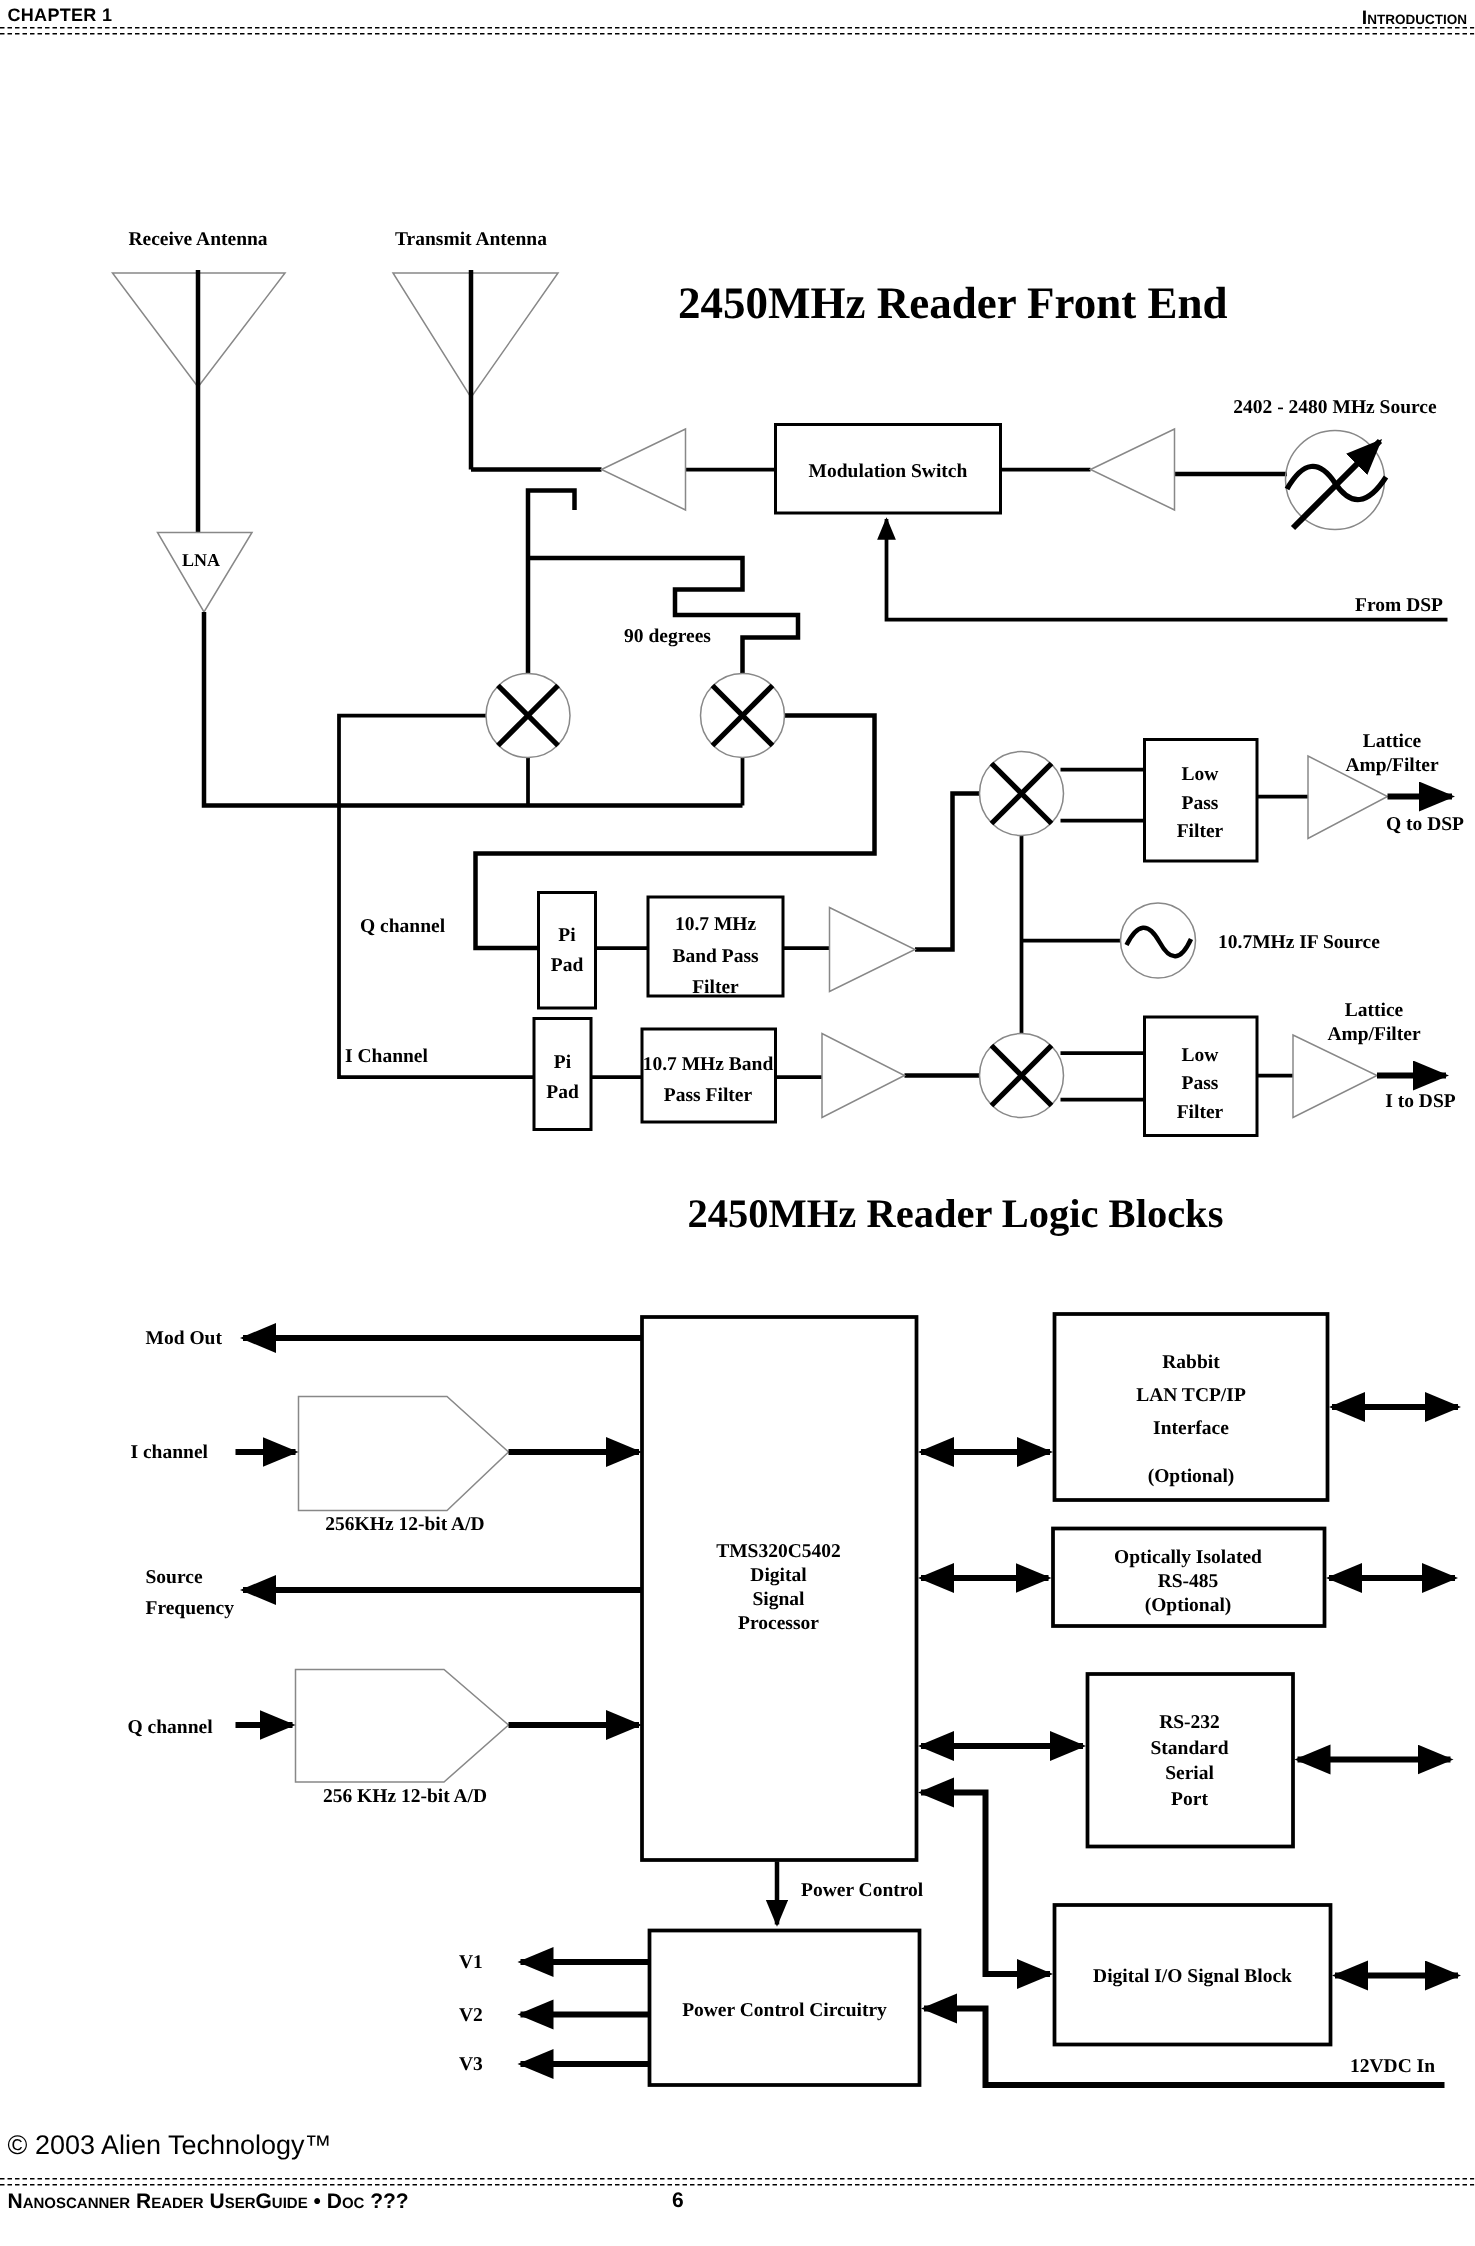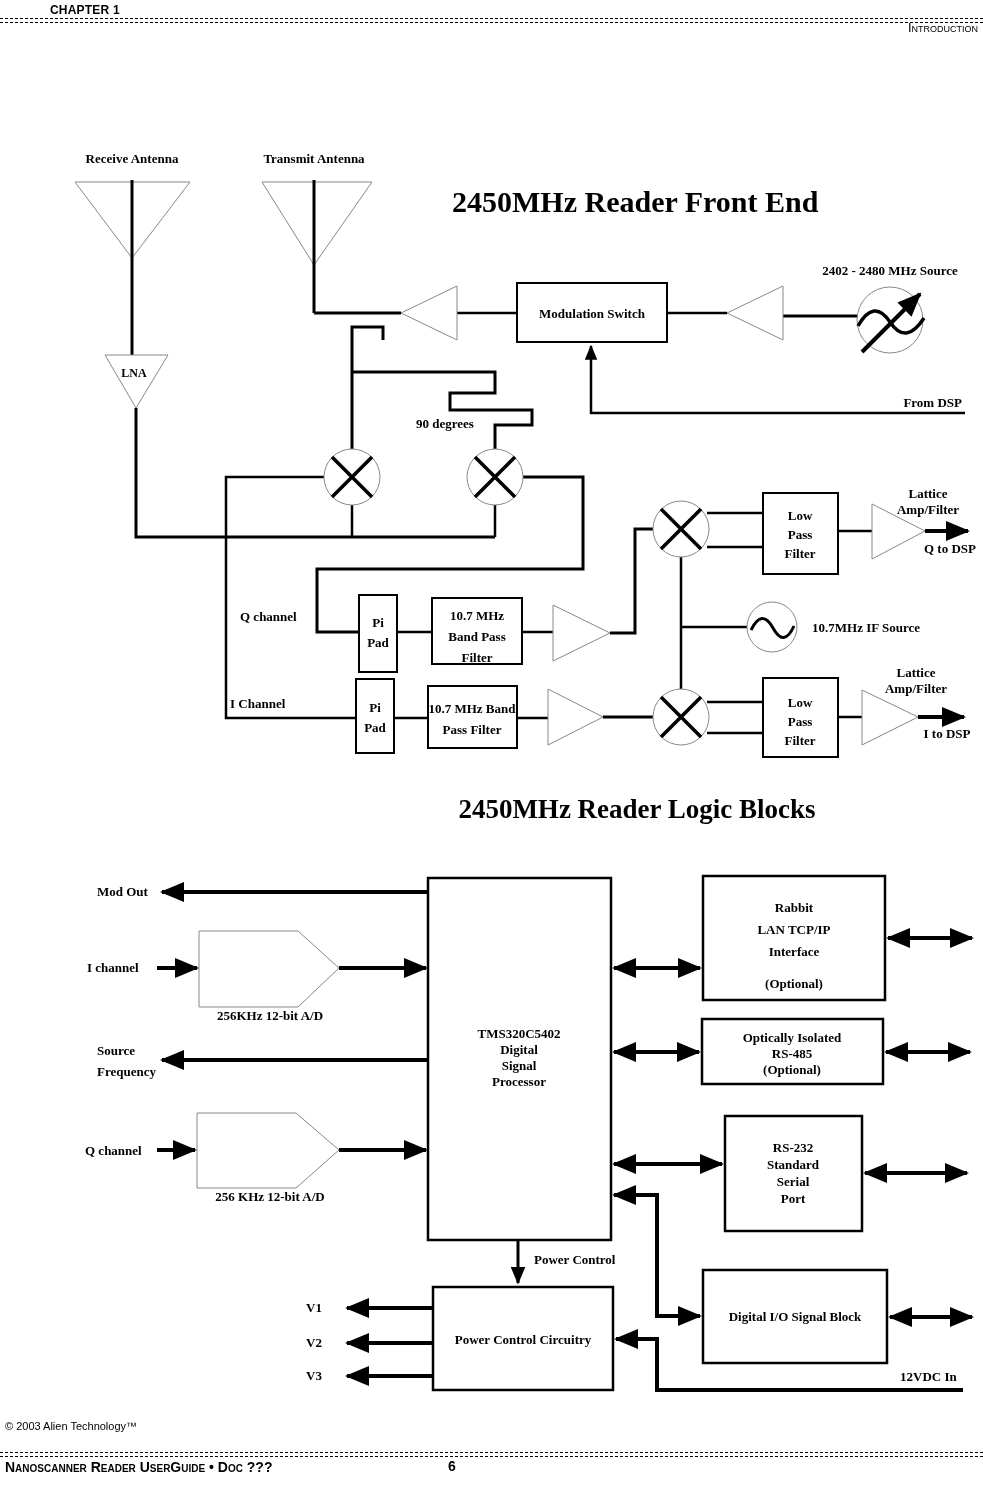--- a/index.html
+++ b/index.html
@@ -1,21 +1,21 @@
 <!DOCTYPE html>
 <html><head>
 <meta charset="utf-8">
 <style>
   html,body{margin:0;padding:0;background:#fff;}
   .page{position:relative;width:983px;height:1497px;background:#fff;overflow:hidden;
         font-family:"Liberation Serif",serif;color:#000;}
   .hdr-left{position:absolute;left:5px;top:3px;font-family:"Liberation Sans",sans-serif;
-            font-weight:bold;font-size:12px;letter-spacing:.2px;margin-left:45px;}
-  .hdr-right{position:absolute;right:5px;top:20px;font-family:"Liberation Sans",sans-serif;
-             font-weight:normal;font-variant:small-caps;font-size:13px;}
+            font-weight:bold;font-size:12px;letter-spacing:.2px;}
+  .hdr-right{position:absolute;right:5px;top:4px;font-family:"Liberation Sans",sans-serif;
+             font-weight:bold;font-variant:small-caps;font-size:13px;}
   .rule{position:absolute;left:0;width:983px;height:3px;
         border-top:1.5px dashed #000;border-bottom:1.5px dashed #000;}
   .rule.top{top:18px;}
   .rule.bottom{top:1452px;}
   .page-title{position:absolute;left:231px;top:73px;font-family:"Liberation Sans",sans-serif;
               font-weight:bold;font-size:22px;}
   svg{position:absolute;left:0;display:block;}
   #svg-front{top:140px;}
   #svg-logic{top:780px;}
   svg text{fill:#000;}
@@ -25,21 +25,21 @@
   .t2{font:bold 27px "Liberation Serif",serif;}
   .w{stroke:#000;fill:none;}
   .thin{stroke:#888;stroke-width:1;fill:none;}
   .box{stroke:#000;stroke-width:2;fill:none;}
   .box3{stroke:#000;stroke-width:2.5;fill:none;}
   .ftr1{position:absolute;left:5px;top:1459px;font-family:"Liberation Sans",sans-serif;
         font-weight:bold;font-variant:small-caps;font-size:14px;}
   .ftr-page{position:absolute;left:448px;top:1458px;font-family:"Liberation Sans",sans-serif;
         font-weight:bold;font-size:14px;}
   .ftr2{position:absolute;left:5px;top:1420px;font-family:"Liberation Sans",sans-serif;
-        font-size:11px;}
+        font-size:18px;}
 </style>
 </head>
 <body>
 
 <div class="page">
 
   <div class="hdr-left" style="text-transform:uppercase">Chapter 1</div>
   <div class="hdr-right">Introduction</div>
   <div class="rule top"></div>
 

